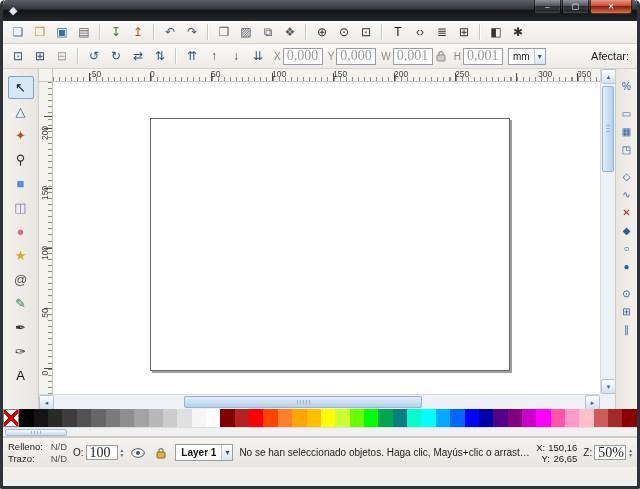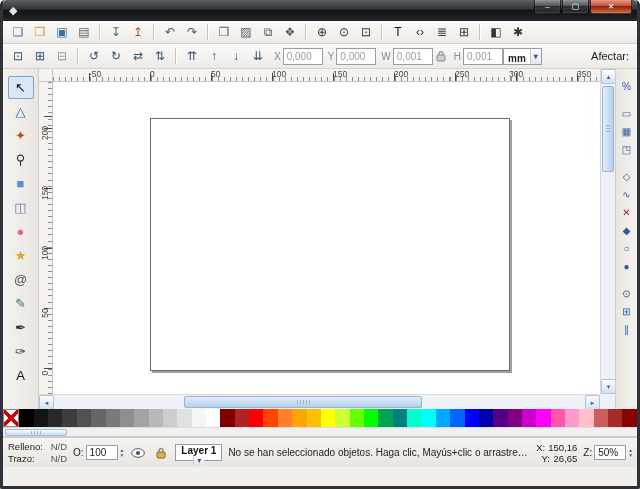--- a/index.html
+++ b/index.html
@@ -24,23 +24,23 @@
   
   .toolbar { display:flex; align-items:center; padding:0 4px; background:linear-gradient(#fbfaf9,#edeae6); border-bottom:1px solid #d6d3cc; }
   .toolbar.commands { height:23px; }
   .toolbar.controls { height:25px; }
   .tbtn { width:20px; height:19px; display:inline-flex; align-items:center; justify-content:center; border:1px solid transparent; border-radius:2px; margin:0 1px; }
   .tbtn .glyph { font-size:12px; line-height:1; }
   .tsep { width:0; height:16px; border-left:1px solid #c9c6bf; border-right:1px solid #fff; margin:0 4px; display:inline-block; }
   .btngroup { display:inline-flex; align-items:center; }
   .numfield { display:inline-flex; align-items:center; margin-left:5px; }
   .flabel { font-size:10px; color:#8a8a8a; margin-right:2px; }
-  .fbox { width:40px; height:17px; background:#fff; border:1px solid #9a9da3; font-size:10px; color:#9a9a9a; display:inline-flex; align-items:center; padding:0 3px; }
+  .fbox { width:40px; height:17px; background:#fff; border:1px solid #9a9da3; font-size:14px; color:#9a9a9a; display:inline-flex; align-items:center; padding:0 3px;font-family:Liberation Serif, serif; }
   .lockbtn { margin:0 3px; display:inline-flex; align-items:center; }
-  .unitbox { height:17px; background:#fff; border:1px solid #9a9da3; display:inline-flex; align-items:flex-end; font-size:10px; color:#222;font-weight:bold; }
+  .unitbox { margin-left:5px; height:17px; background:#fff; border:1px solid #9a9da3; display:inline-flex; align-items:center; font-size:10px; color:#222; }
   .unitbox .uval { padding:0 4px; }
   .ddarrow { font-size:8px; color:#40536b; padding:0 3px; border-left:1px solid #c4c7cc; background:linear-gradient(#fdfdfd,#dde6f0); height:100%; display:inline-flex; align-items:center; }
   .tc-spacer { flex:1; }
   .affect { font-size:11px; color:#222; margin-right:4px; white-space:nowrap; }
 
   
   .main { height:340px; display:flex; background:#fff; }
   .toolbox { width:36px; background:linear-gradient(90deg,#f4f2ef,#e9e6e1); border-right:1px solid #cfccc5; padding-top:7px; }
   .tool { width:26px; height:23px; margin:0 auto 1px auto; display:flex; align-items:center; justify-content:center; border:1px solid transparent; border-radius:2px; }
   .tool .glyph { font-size:13px; line-height:1; }
@@ -90,21 +90,21 @@
 
   
   .statusbar { height:30px; display:flex; align-items:center; gap:6px; padding:0 5px; background:linear-gradient(#f6f4f1,#e8e5e0); border-top:1px solid #cfccc5; }
   .fillstroke { font-size:9.5px; color:#333; line-height:12px; }
   .fsrow .fslabel { display:inline-block; width:40px; color:#222; }
   .fsrow .fsval { color:#555; }
   .opacity { display:flex; align-items:center; gap:2px; font-size:10px; color:#222; }
   .fbox.small { width:32px; height:15px; color:#222; }
   .spin { display:inline-flex; flex-direction:column; justify-content:center; line-height:4.5px; font-size:5.5px; color:#47618a; margin-left:1px; }
   .sbicon { width:17px; height:16px; display:inline-flex; align-items:center; justify-content:center; border:1px solid transparent; border-radius:2px; }
-  .layercombo { height:17px; background:#fff; border:1px solid #9a9da3; display:inline-flex; align-items:center; font-size:10px; color:#111;flex-direction:column; }
+  .layercombo { height:17px; background:#fff; border:1px solid #9a9da3; display:inline-flex; align-items:center; font-size:10px; color:#111; }
   .layercombo .lval { padding:0 5px; font-weight:bold; }
   .message { flex:1; min-width:0; font-size:10px; color:#222; white-space:nowrap; overflow:hidden; text-overflow:ellipsis; }
   .coords { font-size:9.5px; color:#222; line-height:11px; text-align:right; white-space:nowrap; }
   .coords .cl { display:inline-block; width:12px; text-align:left; }
   .zoomblk { display:flex; align-items:center; gap:2px; font-size:10px; color:#222; }
 </style>
 </head>
 <body>
 
 <div id="window">
@@ -305,21 +305,21 @@
     <div class="center">
       <div class="corner"></div>
       <div class="hruler" id="hruler-labels">
           <span class="hlabel" style="left: 36px;">-50</span>
           <span class="hlabel" style="left: 97px;">0</span>
           <span class="hlabel" style="left: 158px;">50</span>
           <span class="hlabel" style="left: 219px;">100</span>
           <span class="hlabel" style="left: 280px;">150</span>
           <span class="hlabel" style="left: 341px;">200</span>
           <span class="hlabel" style="left: 402px;">250</span>
-          <span class="hlabel" style="left: 456px;">300</span>
+          <span class="hlabel" style="left: 485px;">300</span>
           <span class="hlabel" style="left: 524px;">350</span>
         </div>
       <div class="vruler" id="vruler-labels">
           <span class="vlabel" style="top: 46px;">200</span>
           <span class="vlabel" style="top: 106px;">150</span>
           <span class="vlabel" style="top: 166px;">100</span>
           <span class="vlabel" style="top: 226px;">50</span>
           <span class="vlabel" style="top: 286px;">0</span>
         </div>
 

